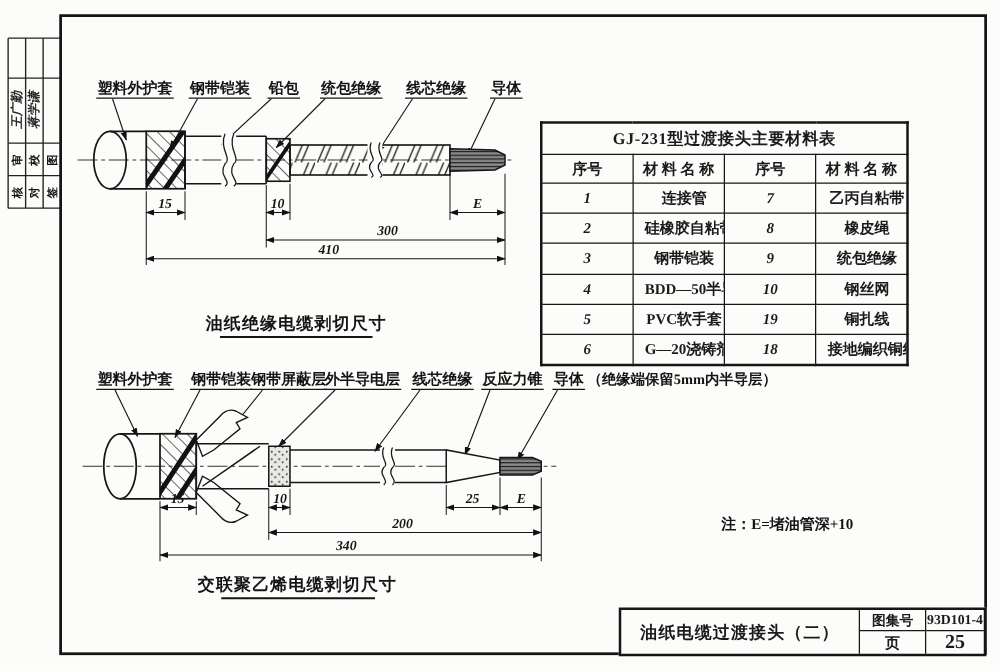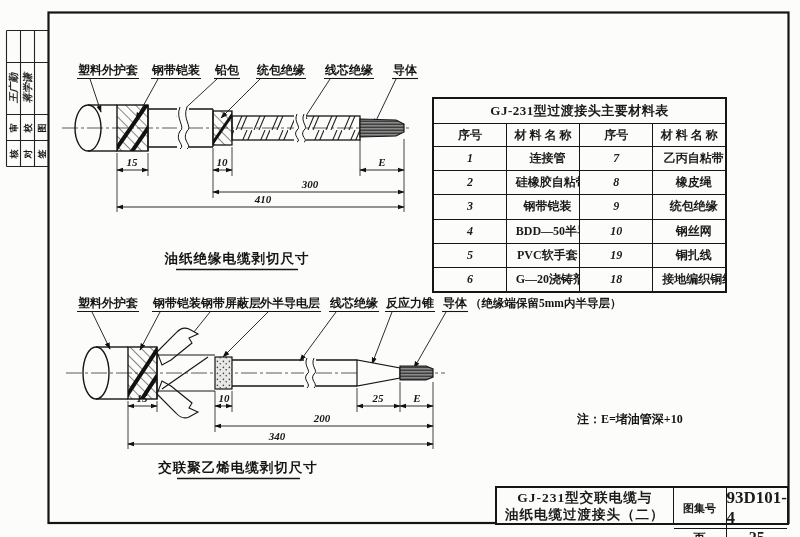--- a/index.html
+++ b/index.html
@@ -27,21 +27,21 @@
   .mat-table td.name{padding-left:9px;text-align:center;}
 
   
   .tblock{position:absolute;left:495px;top:486px;width:294px;height:39px;border:2px solid #161616;
           display:flex;background:#fcfcfa;box-sizing:border-box;}
   .tblock .t-main{width:190px;border-right:1.6px solid #161616;display:flex;flex-direction:column;
           align-items:center;justify-content:center;font-weight:bold;font-size:13.5px;line-height:17px;letter-spacing:1px;}
   .tblock .t-grid{flex:1;display:grid;grid-template-columns:53px 1fr;grid-template-rows:1fr 1fr;}
   .tblock .t-grid>div{display:flex;align-items:center;justify-content:center;box-sizing:border-box;}
   .tblock .g-lab{border-right:1.6px solid #161616;border-bottom:1.2px solid #161616;font-weight:bold;font-size:11px;}
-  .tblock .g-val{border-bottom:1.2px solid #161616;font-size:17px;font-weight:bold;}
+  .tblock .g-val{border-bottom:1.2px solid #161616;font-size:11px;font-weight:bold;}
   .tblock .g-lab2{border-right:1.6px solid #161616;font-weight:bold;font-size:12px;}
   .tblock .g-val2{font-size:16px;font-weight:bold;}
 </style>
 </head>
 <body>
 
 <div class="page">
 
 <svg width="800" height="537" viewBox="0 0 800 537">
   <defs>
@@ -357,21 +357,20 @@
       <td class="name">G—20浇铸剂</td>
       <td class="num">18</td>
       <td class="name">接地编织铜线</td>
     </tr>
   </tbody>
       </table>
 </div>
 
 <div class="tblock">
   <div class="t-main">
-    <div>GJ-231型交联电缆与</div>
     <div>油纸电缆过渡接头（二）</div>
   </div>
   <div class="t-grid">
     <div class="g-lab">图集号</div>
     <div class="g-val">93D101-4</div>
     <div class="g-lab2">页</div>
     <div class="g-val2">25</div>
   </div>
 </div>
 

